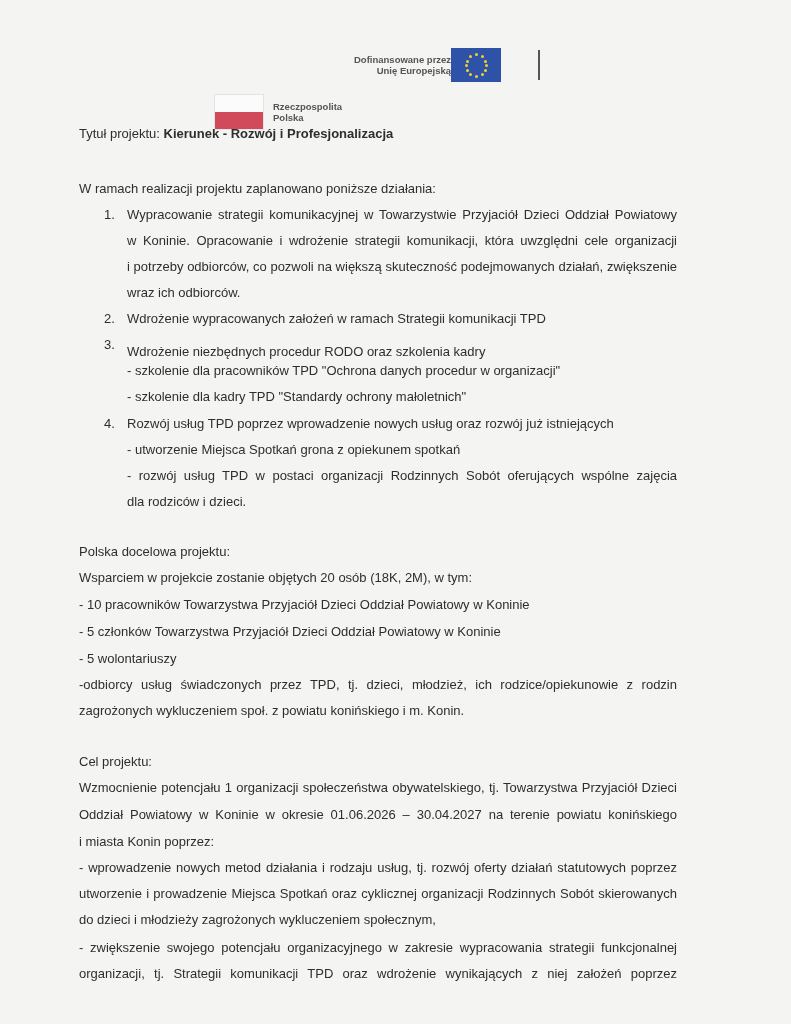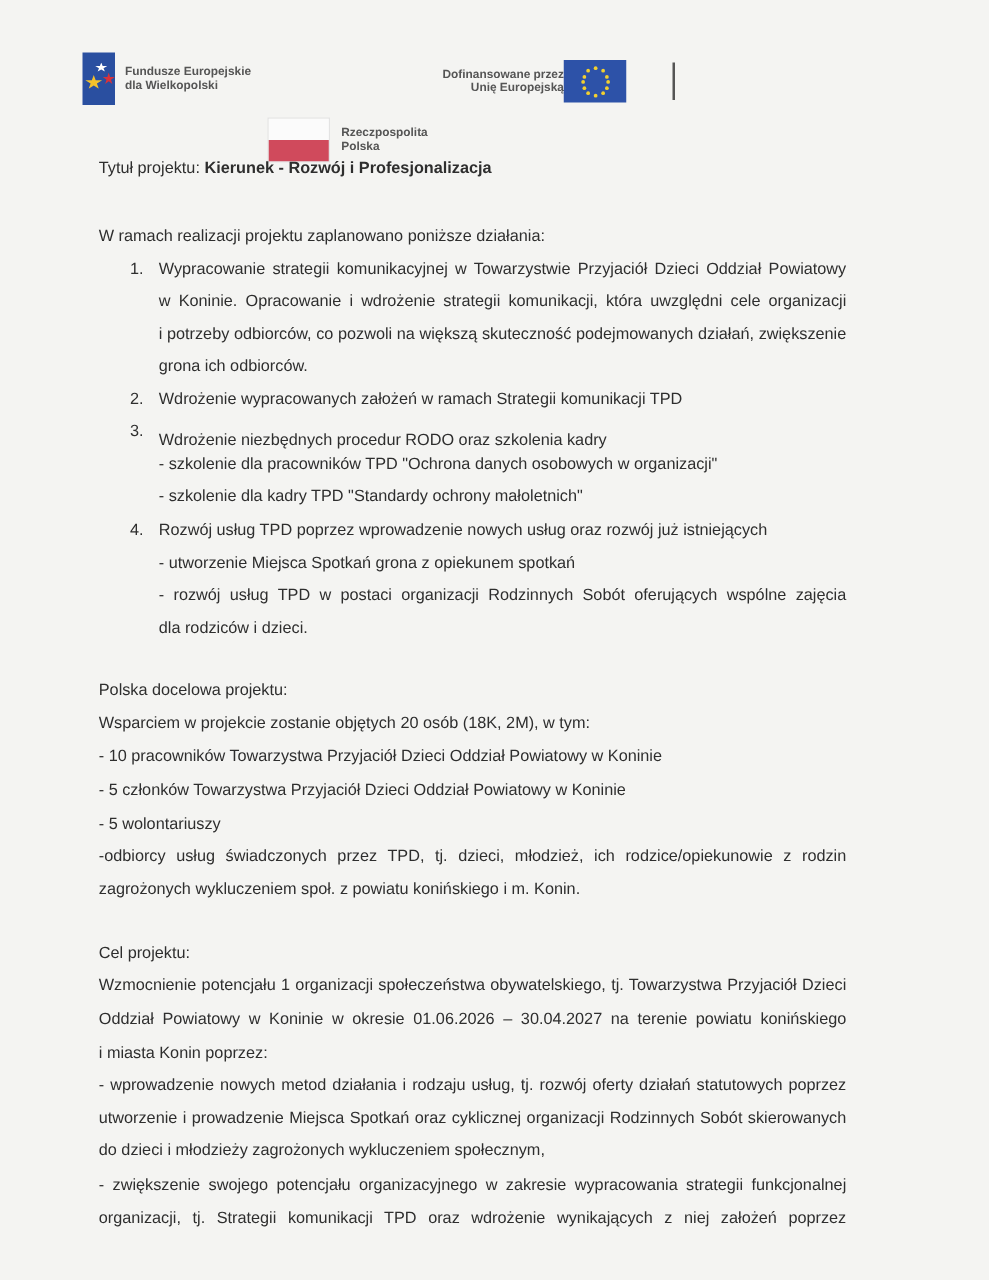--- a/index.html
+++ b/index.html
@@ -36,31 +36,20 @@
   .doc { position: absolute; left: 79px; top: 0; width: 600px; font-size: 13px; color: #2e2e2e; }
   .line { position: absolute; white-space: nowrap; }
   .just { white-space: normal; text-align: justify; text-align-last: justify; }
   .bold { font-weight: bold; }
   .num { position: absolute; left: 25px; }
 </style>
 </head>
 <body>
 
 <div class="logos">
-  <div class="logo fe-logo">
-    <div class="fe-mark">
-        <div class="s1"></div>
-        <div class="s2"></div>
-        <div class="s3"></div>
-      </div>
-    <div class="logo-text">
-      <div>Fundusze Europejskie</div>
-      <div>dla Wielkopolski</div>
-    </div>
-  </div>
   <div class="logo pl-logo">
     <div class="pl-flag">
         <div class="w"></div>
         <div class="r"></div>
       </div>
     <div class="logo-text">
       <div>Rzeczpospolita</div>
       <div>Polska</div>
     </div>
   </div>
@@ -91,28 +80,28 @@
   <div class="line" style="top:126px">
     <span>Tytuł projektu: </span><span class="bold">Kierunek - Rozwój i Profesjonalizacja</span>
   </div>
 
   <div class="line" style="top:181px">W ramach realizacji projektu zaplanowano poniższe działania:</div>
 
   <span class="num line" style="top:207px">1.</span>
   <div class="line just" style="top:207px;left:48px;width:550px">Wypracowanie strategii komunikacyjnej w Towarzystwie Przyjaciół Dzieci Oddział Powiatowy</div>
   <div class="line just" style="top:233px;left:48px;width:550px">w Koninie. Opracowanie i wdrożenie strategii komunikacji, która uwzględni cele organizacji</div>
   <div class="line just" style="top:259px;left:48px;width:550px">i potrzeby odbiorców, co pozwoli na większą skuteczność podejmowanych działań, zwiększenie</div>
-  <div class="line" style="top:285px;left:48px">grona ich odbiorców.</div>
+  <div class="line" style="top:285px;left:48px">wraz ich odbiorców.</div>
 
   <span class="num line" style="top:311px">2.</span>
   <div class="line" style="top:311px;left:48px">Wdrożenie wypracowanych założeń w ramach Strategii komunikacji TPD</div>
 
   <span class="num line" style="top:337px">3.</span>
   <div class="line" style="top:344px;left:48px">Wdrożenie niezbędnych procedur RODO oraz szkolenia kadry</div>
-  <div class="line" style="top:363px;left:48px">- szkolenie dla pracowników TPD "Ochrona danych osobowych w organizacji"</div>
+  <div class="line" style="top:363px;left:48px">- szkolenie dla pracowników TPD "Ochrona danych procedur w organizacji"</div>
   <div class="line" style="top:389px;left:48px">- szkolenie dla kadry TPD "Standardy ochrony małoletnich"</div>
 
   <span class="num line" style="top:416px">4.</span>
   <div class="line" style="top:416px;left:48px">Rozwój usług TPD poprzez wprowadzenie nowych usług oraz rozwój już istniejących</div>
   <div class="line" style="top:442px;left:48px">- utworzenie Miejsca Spotkań grona z opiekunem spotkań</div>
   <div class="line just" style="top:468px;left:48px;width:550px">- rozwój usług TPD w postaci organizacji Rodzinnych Sobót oferujących wspólne zajęcia</div>
   <div class="line" style="top:494px;left:48px">dla rodziców i dzieci.</div>
 
   <div class="line" style="top:544px">Polska docelowa projektu:</div>
   <div class="line" style="top:570px">Wsparciem w projekcie zostanie objętych 20 osób (18K, 2M), w tym:</div>

